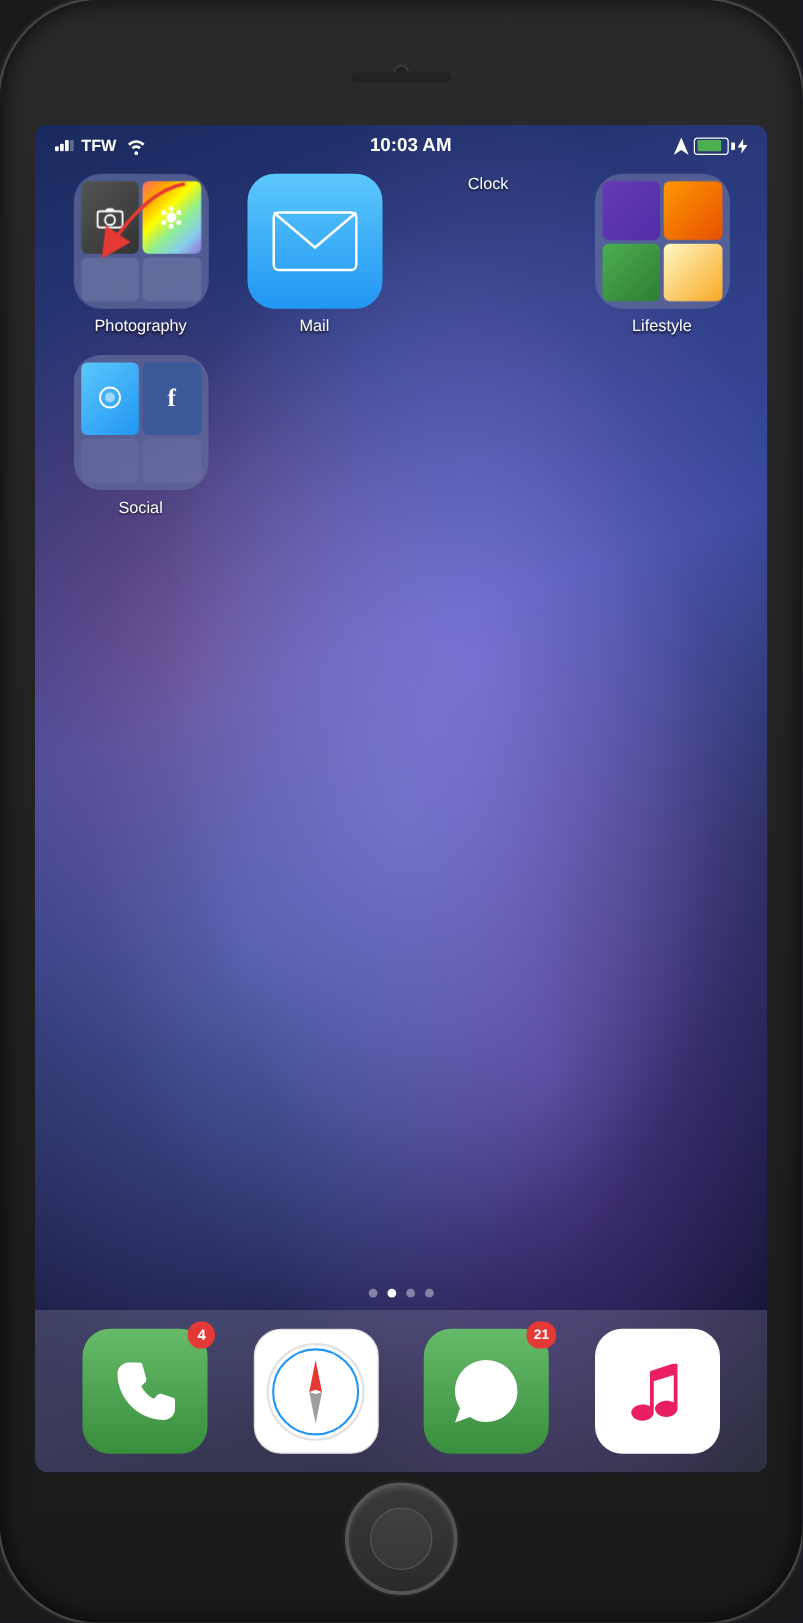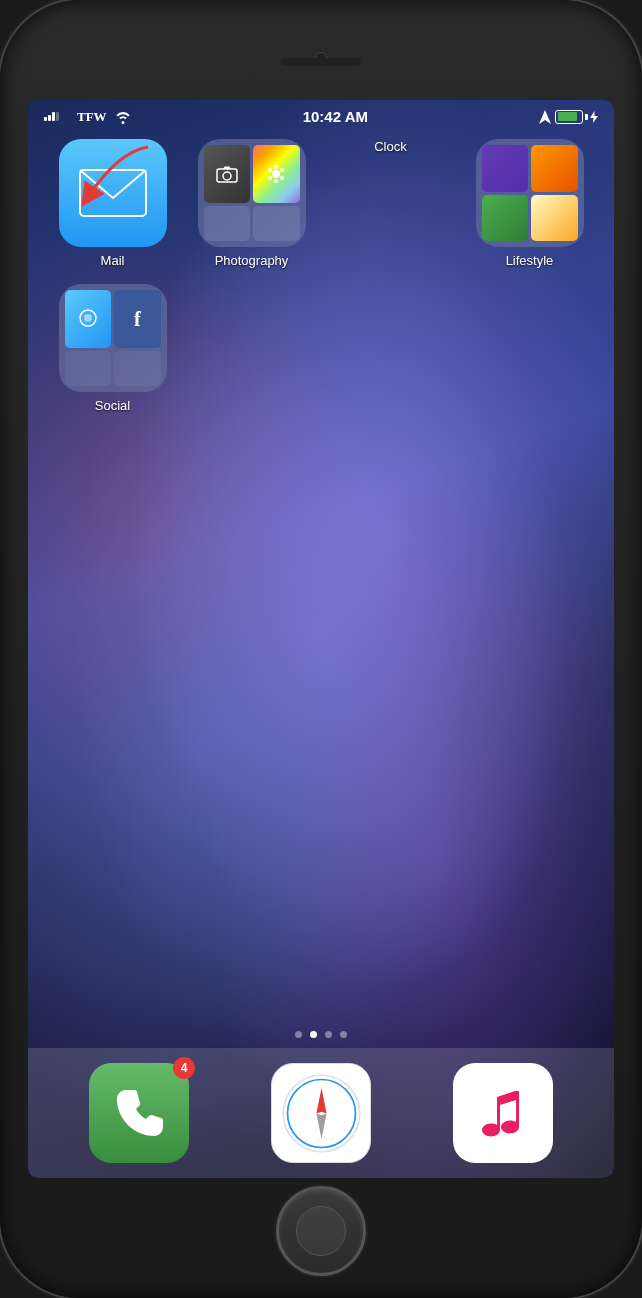--- a/index.html
+++ b/index.html
@@ -244,27 +244,27 @@
     <div class="wallpaper"></div>
 
     <div class="status-bar">
       <div class="status-left">
         <div class="signal-bars">
           <div class="signal-bar" style="height:4px"></div>
           <div class="signal-bar" style="height:6px"></div>
           <div class="signal-bar" style="height:9px"></div>
           <div class="signal-bar" style="height:9px; background:rgba(255,255,255,0.3)"></div>
         </div>
-        <span style="font-size:13px;margin-left:14px;font-family:Liberation Serif, serif;">TFW</span>
+        <span style="font-size:13px;margin-left:2px;">TFW</span>
 
         <svg width="18" height="14" viewBox="0 0 18 14" fill="white" style="margin-left:3px;">
           <path d="M9 11a1.5 1.5 0 1 1 0 3 1.5 1.5 0 0 1 0-3zm-3.8-3.2a5.4 5.4 0 0 1 7.6 0l-1.5 1.5a3.2 3.2 0 0 0-4.6 0L5.2 7.8zm-2.8-2.8a9 9 0 0 1 13.2 0l-1.5 1.5a7 7 0 0 0-10.2 0L2.4 5z"></path>
         </svg>
       </div>
-      <div class="status-center">10:42 AM</div>
+      <div class="status-center">10:03 AM</div>
       <div class="status-right">
 
         <svg width="12" height="14" viewBox="0 0 12 14" fill="white">
           <path d="M6 0L12 14L6 10L0 14Z"></path>
         </svg>
 
         <div style="display:flex;align-items:center;gap:2px;">
           <div style="width:28px;height:14px;border:1.5px solid white;border-radius:3px;padding:1.5px;position:relative;">
             <div style="width:85%;height:100%;background:#4caf50;border-radius:1px;"></div>
           </div>
@@ -280,30 +280,20 @@
     <svg style="position:absolute;z-index:30;top:42px;left:30px;width:110px;height:80px;" viewBox="0 0 110 80">
       <defs>
         <marker id="arrowhead" markerWidth="8" markerHeight="8" refX="4" refY="4" orient="auto">
           <polygon points="0 0, 8 4, 0 8" fill="#e53935"></polygon>
         </marker>
       </defs>
       <path d="M90 5 Q60 10 30 55" stroke="#e53935" stroke-width="3" fill="none" marker-end="url(#arrowhead)"></path>
     </svg>
 
     <div class="app-grid" style="margin-top:0;">
-
-      <div class="app-item">
-        <div class="app-icon mail-icon">
-          <svg width="70" height="50" viewBox="0 0 70 50">
-            <rect x="2" y="2" width="66" height="46" rx="4" fill="none" stroke="white" stroke-width="2"></rect>
-            <polyline points="2,2 35,30 68,2" fill="none" stroke="white" stroke-width="2"></polyline>
-          </svg>
-        </div>
-        <span class="app-label">Mail</span>
-      </div>
 
       <div class="app-item">
         <div class="app-icon folder-icon">
           <div class="folder-grid">
             <div class="folder-mini mini-camera" style="border-radius:5px;">
               <svg width="22" height="18" viewBox="0 0 22 18" fill="white">
                 <rect x="1" y="4" width="20" height="13" rx="2" fill="none" stroke="white" stroke-width="1.5"></rect>
                 <circle cx="11" cy="11" r="4" fill="none" stroke="white" stroke-width="1.5"></circle>
                 <path d="M7 4 L8.5 1.5 L13.5 1.5 L15 4" fill="white"></path>
               </svg>
@@ -320,20 +310,30 @@
               </svg>
             </div>
             <div class="folder-mini" style="background:rgba(255,255,255,0.1);border-radius:5px;"></div>
             <div class="folder-mini" style="background:rgba(255,255,255,0.1);border-radius:5px;"></div>
           </div>
         </div>
         <span class="app-label">Photography</span>
       </div>
 
       <div class="app-item">
+        <div class="app-icon mail-icon">
+          <svg width="70" height="50" viewBox="0 0 70 50">
+            <rect x="2" y="2" width="66" height="46" rx="4" fill="none" stroke="white" stroke-width="2"></rect>
+            <polyline points="2,2 35,30 68,2" fill="none" stroke="white" stroke-width="2"></polyline>
+          </svg>
+        </div>
+        <span class="app-label">Mail</span>
+      </div>
+
+      <div class="app-item">
         <span class="app-label">Clock</span>
       </div>
 
 
 
       <div class="app-item">
         <div class="app-icon folder-icon">
           <div class="folder-grid">
             <div class="folder-mini mini-grid" style="border-radius:5px;"></div>
             <div class="folder-mini mini-calc" style="border-radius:5px;"></div>
@@ -388,20 +388,28 @@
           <svg width="85" height="85" viewBox="0 0 100 100">
             <circle cx="50" cy="50" r="45" fill="white" stroke="#e0e0e0" stroke-width="2"></circle>
             <circle cx="50" cy="50" r="40" fill="none" stroke="#2196f3" stroke-width="2"></circle>
 
             <polygon points="50,20 44,50 50,48 56,50" fill="#e53935"></polygon>
             <polygon points="50,80 44,50 50,52 56,50" fill="#9e9e9e"></polygon>
           </svg>
         </div>
       </div>
 
+      <div class="dock-item">
+        <div class="dock-icon" style="background:linear-gradient(180deg,#66bb6a,#388e3c);border-radius:22px;">
+          <svg width="60" height="60" viewBox="0 0 60 60">
+            <path d="M30 5C16 5 5 16 5 30c0 5 1.5 9.5 4 13.5L5 55l12-4.5C20.5 53 25 54.5 30 54.5 44 54.5 55 43.5 55 30 55 16 44 5 30 5z" fill="white"></path>
+          </svg>
+        </div>
+        <div class="badge" style="font-size:11px;">21</div>
+      </div>
 
       <div class="dock-item">
         <div class="dock-icon" style="background:white;border-radius:22px;">
           <svg width="60" height="60" viewBox="0 0 60 60">
             <path d="M42 8L24 14v28c-1.5-1-3.5-1.5-6-1.5C13 40.5 9 43.5 9 47s4 6.5 9 6.5 9-3 9-6.5V22l16-5v22c-1.5-1-3.5-1.5-6-1.5-5 0-9 3-9 6.5s4 6.5 9 6.5 9-3 9-6.5V8z" fill="#e91e63"></path>
           </svg>
         </div>
       </div>
 
     </div>

